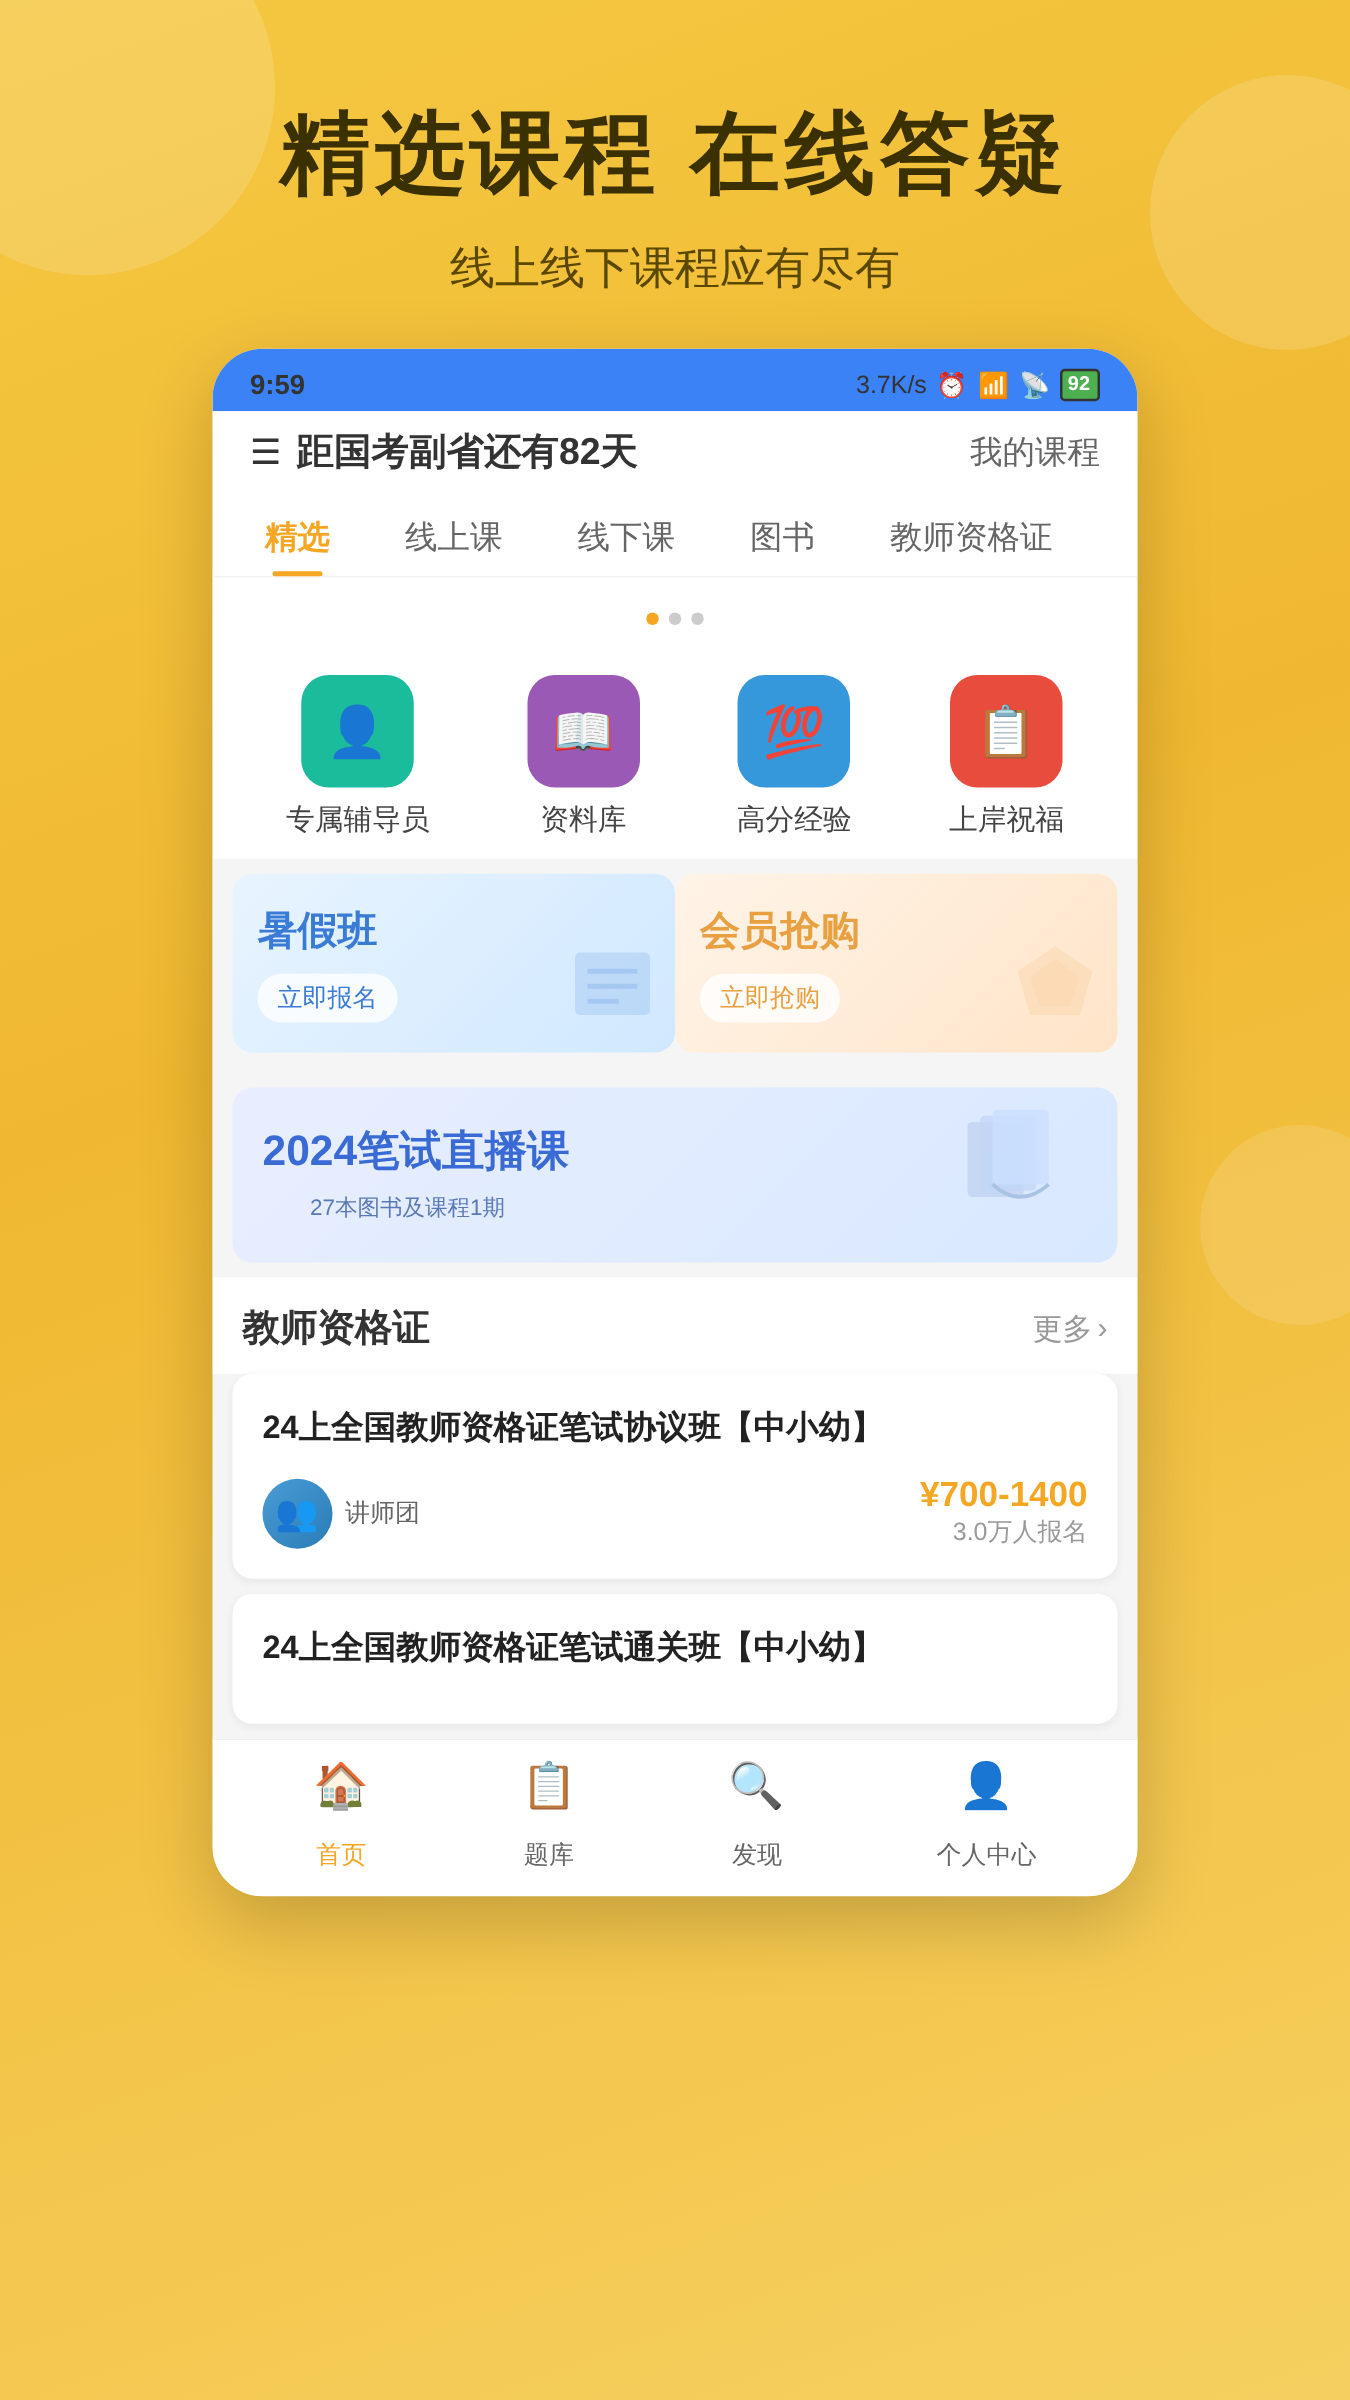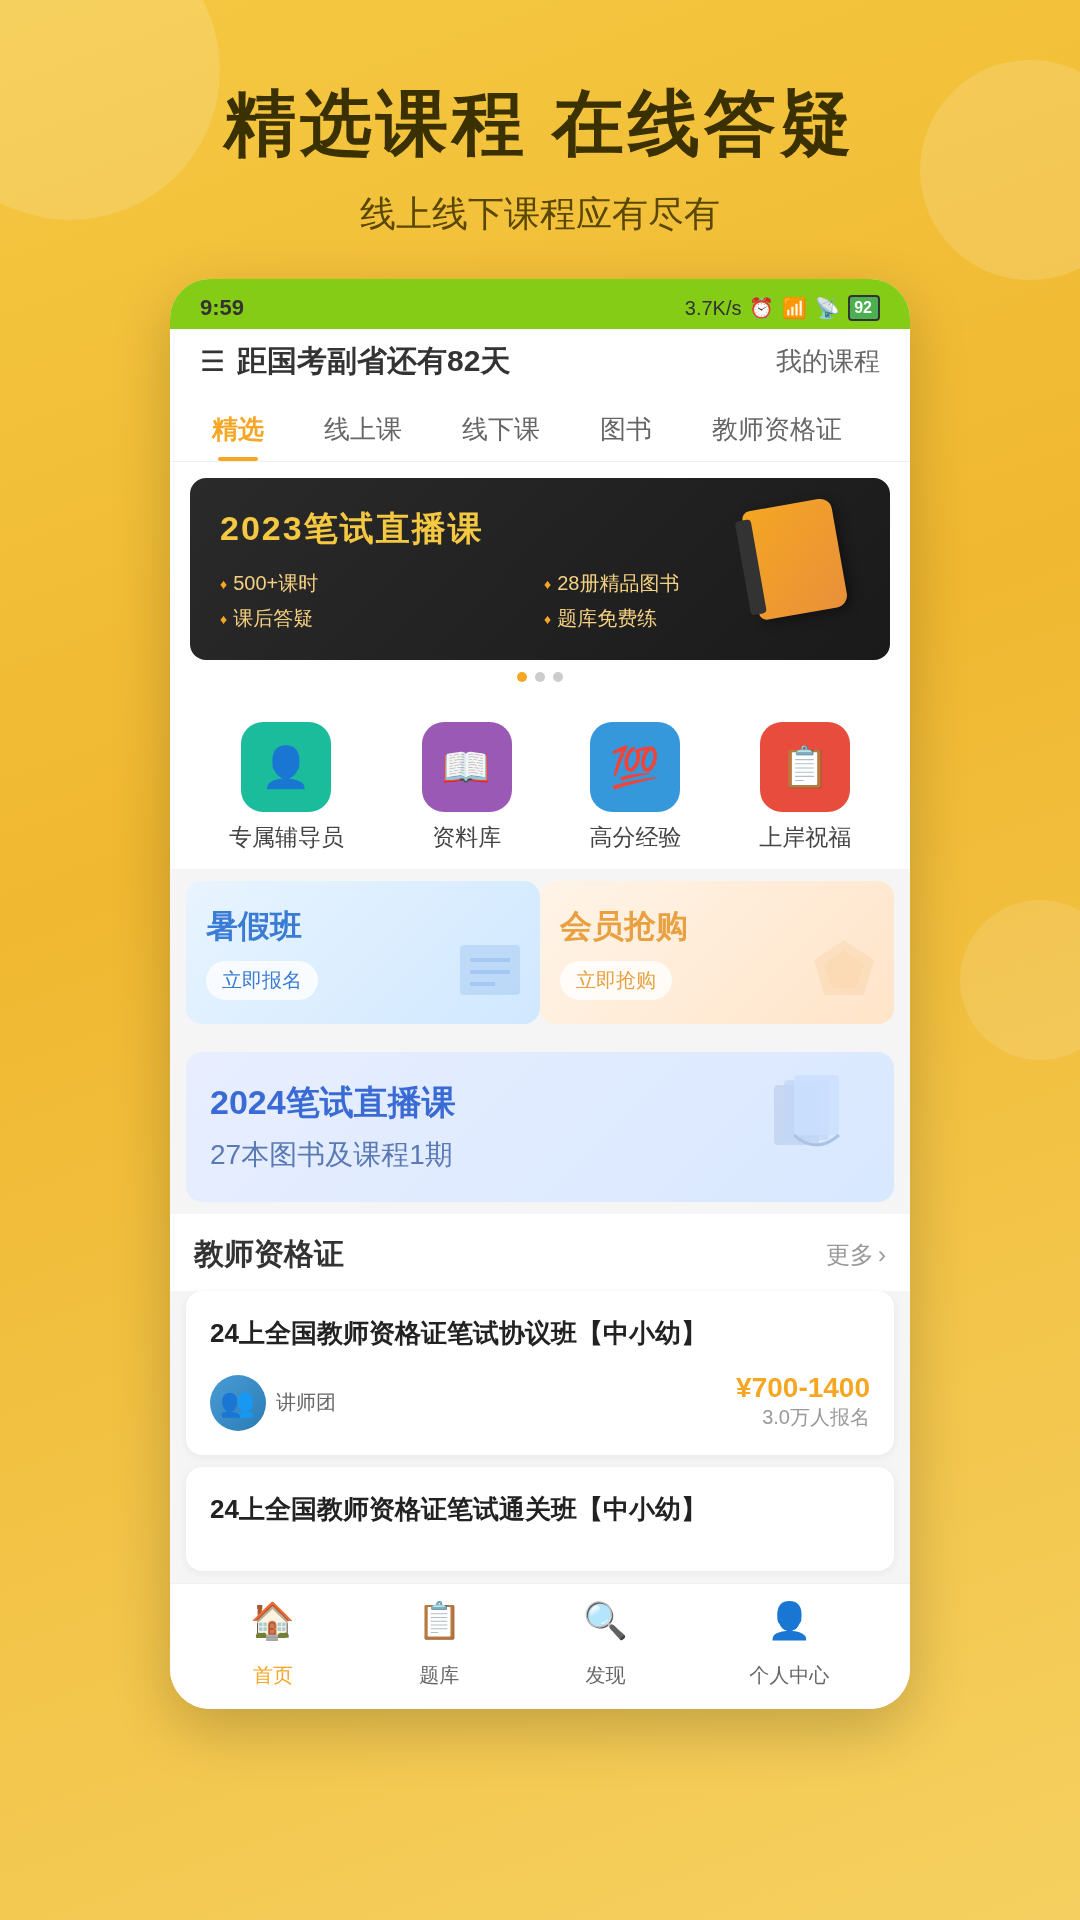--- a/index.html
+++ b/index.html
@@ -66,21 +66,21 @@
       width: 740px;
       margin: 0 auto;
       background: #f5f5f5;
       border-radius: 40px;
       overflow: hidden;
       box-shadow: 0 20px 60px rgba(0,0,0,0.2);
     }
 
     
     .status-bar {
-      background: #84cc16;
+      background: #3b82f6;
       display: flex;
       justify-content: space-between;
       padding: 16px 30px 8px;
       font-size: 22px;
       color: #333;
     }
     .status-time { font-weight: 600; }
     .status-icons { display: flex; align-items: center; gap: 8px; font-size: 20px; }
     .battery-icon {
       display: inline-block;
@@ -289,21 +289,21 @@
       position: relative;
       overflow: hidden;
       min-height: 140px;
     }
     .big-promo-title {
       font-size: 34px;
       font-weight: 800;
       color: #3a6bd5;
       margin-bottom: 10px;
     }
-    .big-promo-subtitle { font-size: 28px; color: #5a7ab5; }
+    .big-promo-subtitle { font-size: 18px; color: #5a7ab5; margin-left: 38px; }
     .book-illustration {
       position: absolute;
       right: 20px;
       top: 50%;
       transform: translateY(-50%);
       opacity: 0.6;
     }
 
     
     .section-header {
@@ -424,32 +424,20 @@
     </div>
     <div class="nav-tab">
       <span>图书</span>
     </div>
     <div class="nav-tab">
       <span>教师资格证</span>
     </div>
   </div>
 
   <div class="banner-section">
-    <div class="banner">
-      <div class="banner-title">2023笔试直播课</div>
-      <div class="banner-features">
-        <span class="banner-feature">500+课时</span>
-        <span class="banner-feature">28册精品图书</span>
-        <span class="banner-feature">课后答疑</span>
-        <span class="banner-feature">题库免费练</span>
-      </div>
-      <div class="banner-illustration">
-        <div class="notebook-shape"></div>
-      </div>
-    </div>
     <div class="banner-dots">
       <div class="dot active"></div>
       <div class="dot"></div>
       <div class="dot"></div>
     </div>
   </div>
 
   <div class="quick-icons">
     <div class="quick-icon-item">
       <div class="quick-icon-circle icon-teal">

